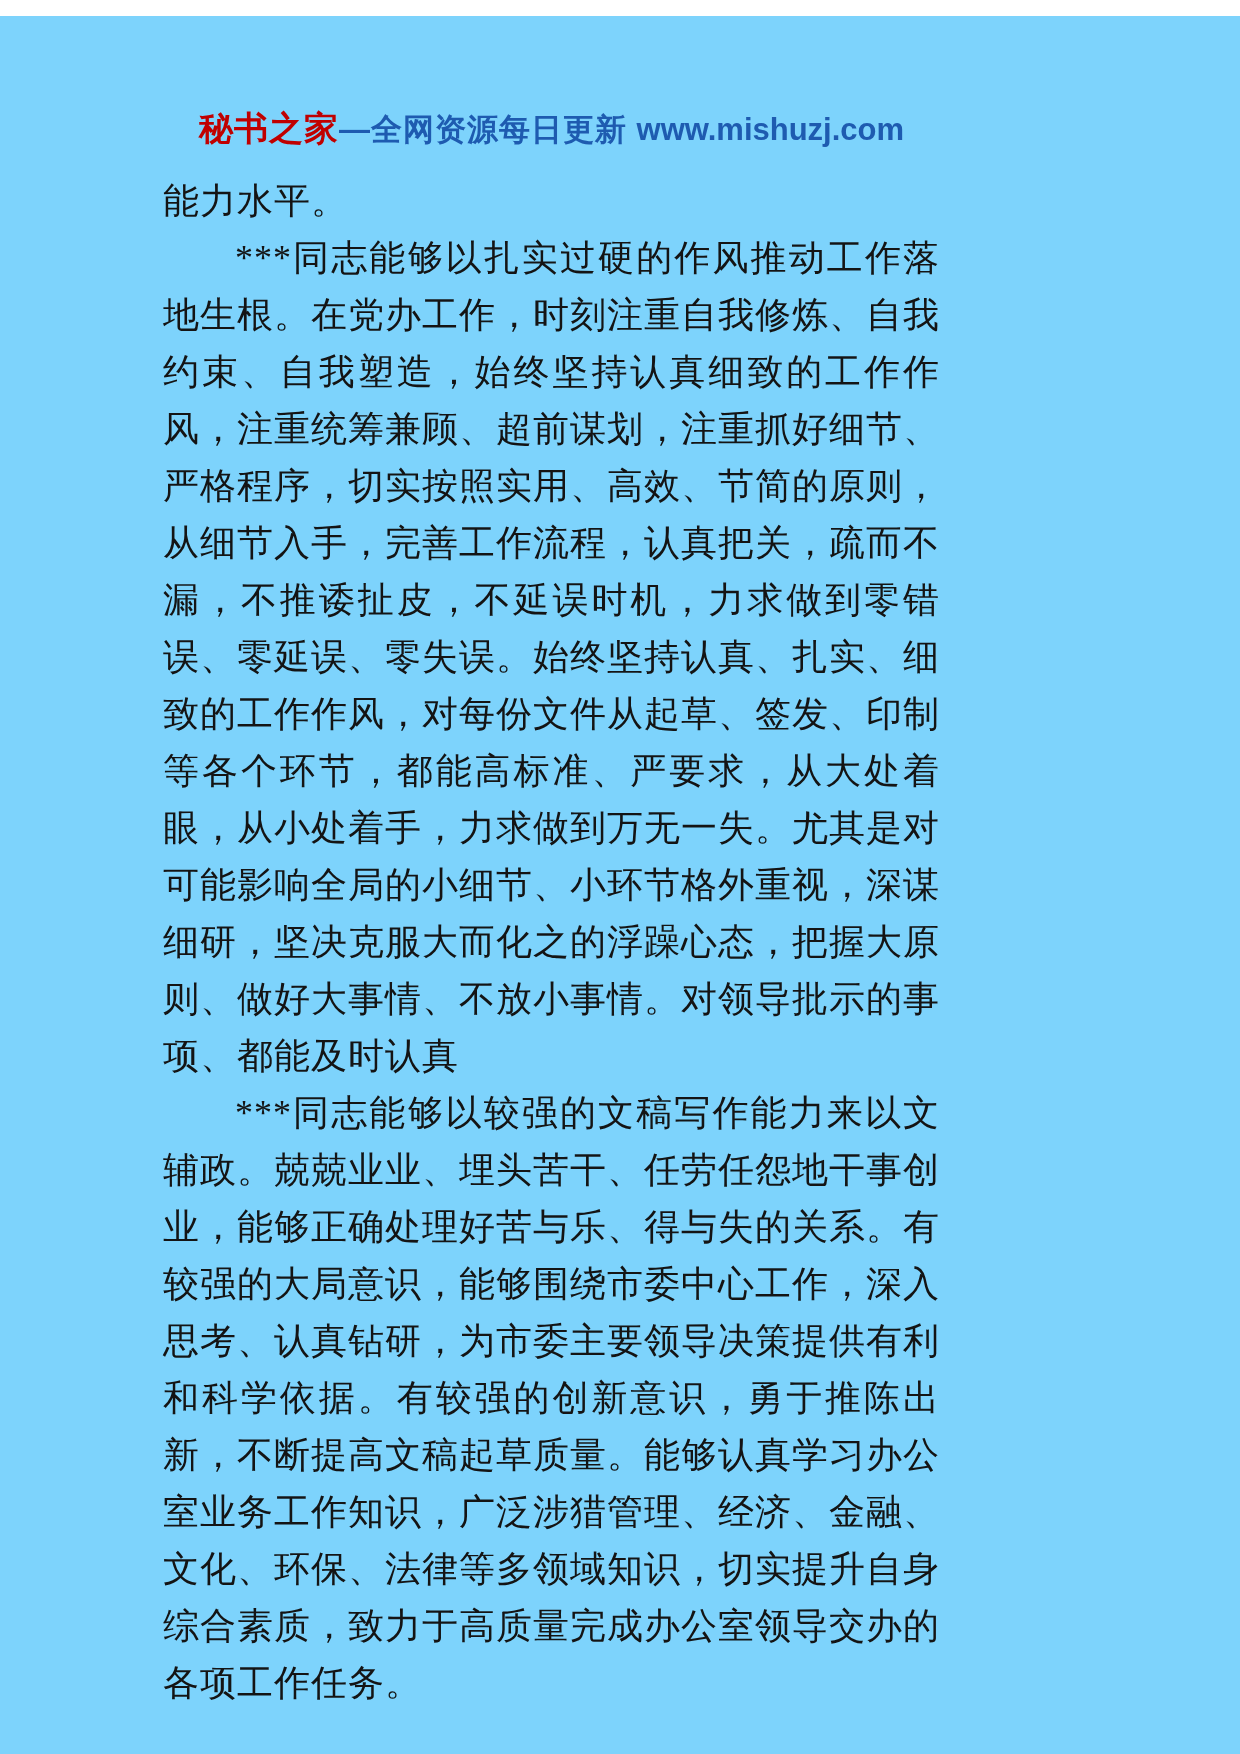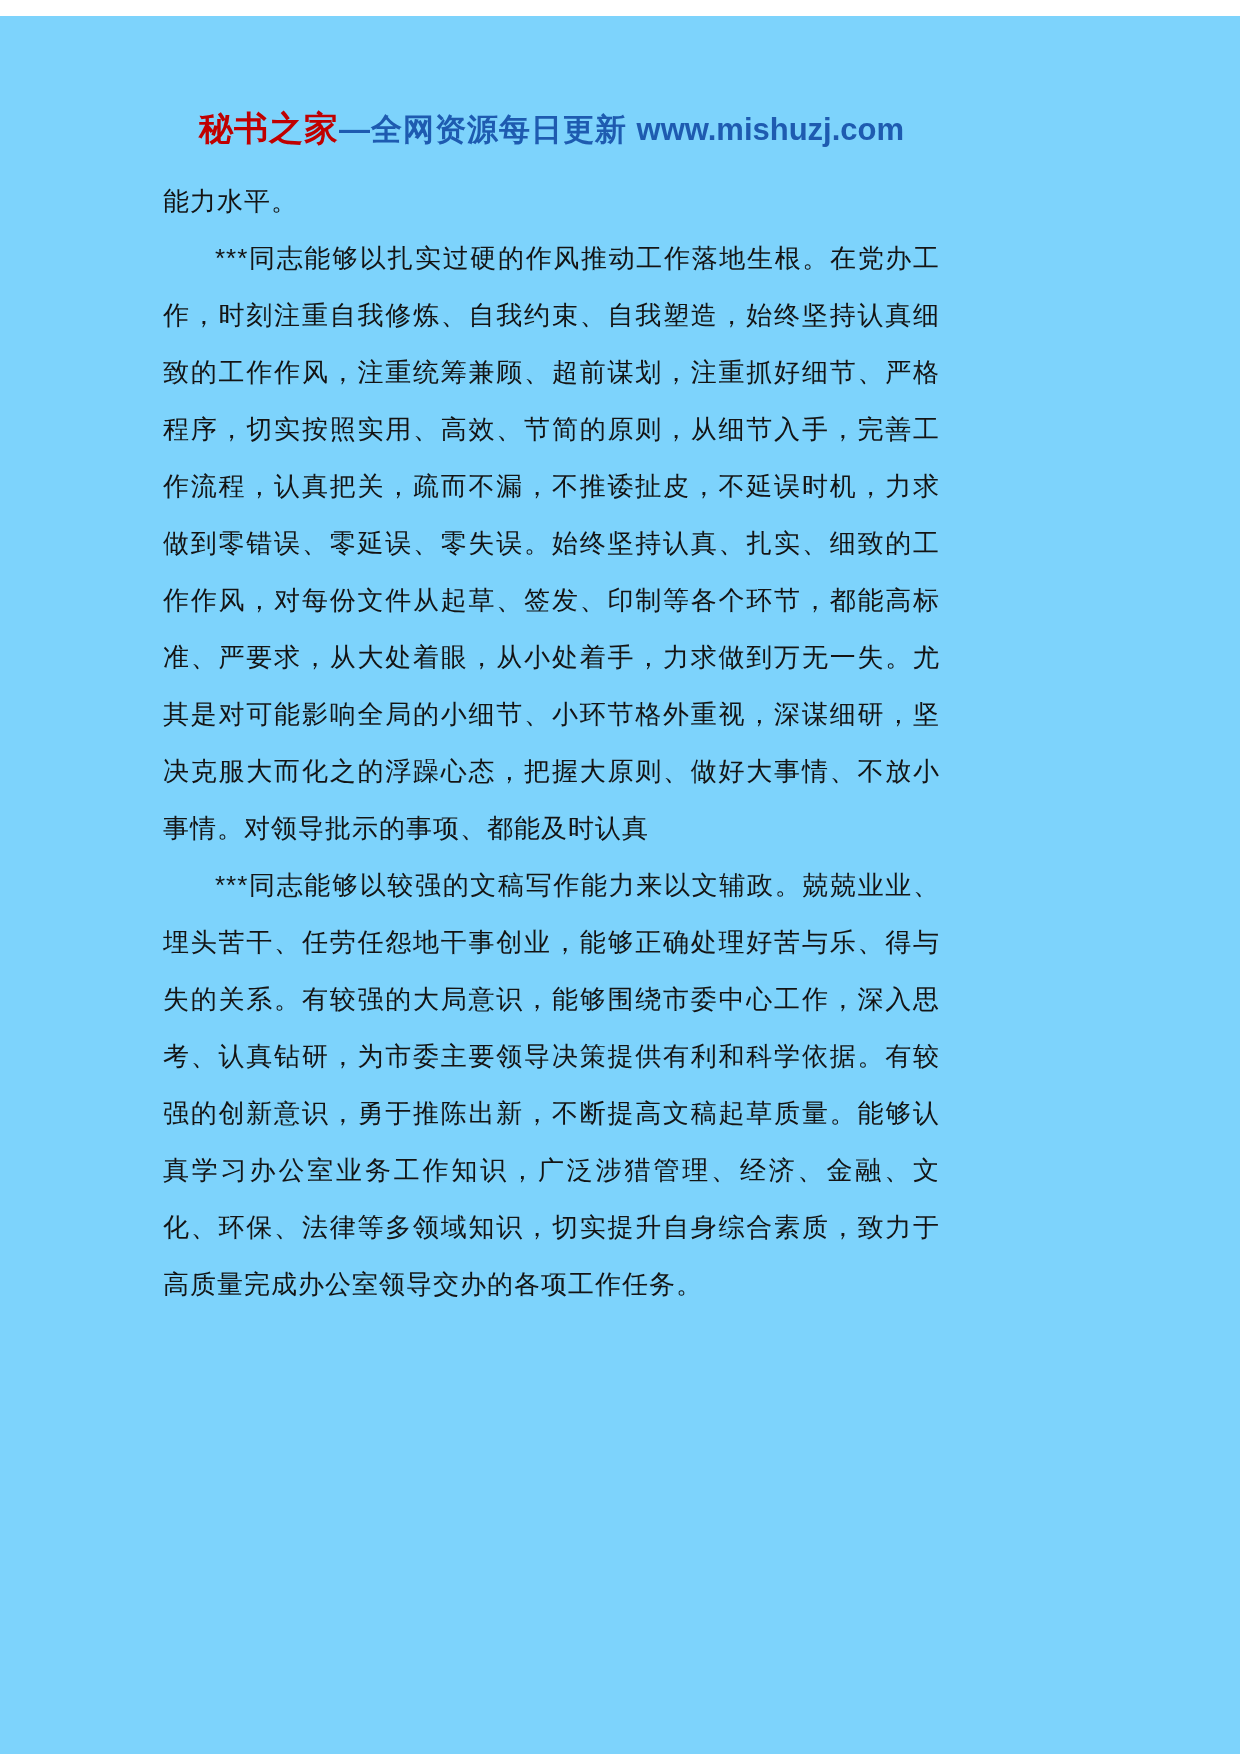--- a/index.html
+++ b/index.html
@@ -36,25 +36,26 @@
   }
   .site-url {
     color: #1e5bb0;
     font-weight: 600;
     font-size: 31px;
     cursor: pointer;
   }
 
   .body-text {
     color: #141414;
-    font-size: 26px;
+    font-size: 36px;
     line-height: 57px;
     text-align: justify;
     text-justify: inter-character;
     letter-spacing: 1px;
+    font-family: Liberation Serif, serif;
   }
   .para { text-indent: 2em; }
   .para.no-indent { text-indent: 0; }
 </style>
 </head>
 <body>
 
 <div class="page">
 
   <div class="doc-header">

